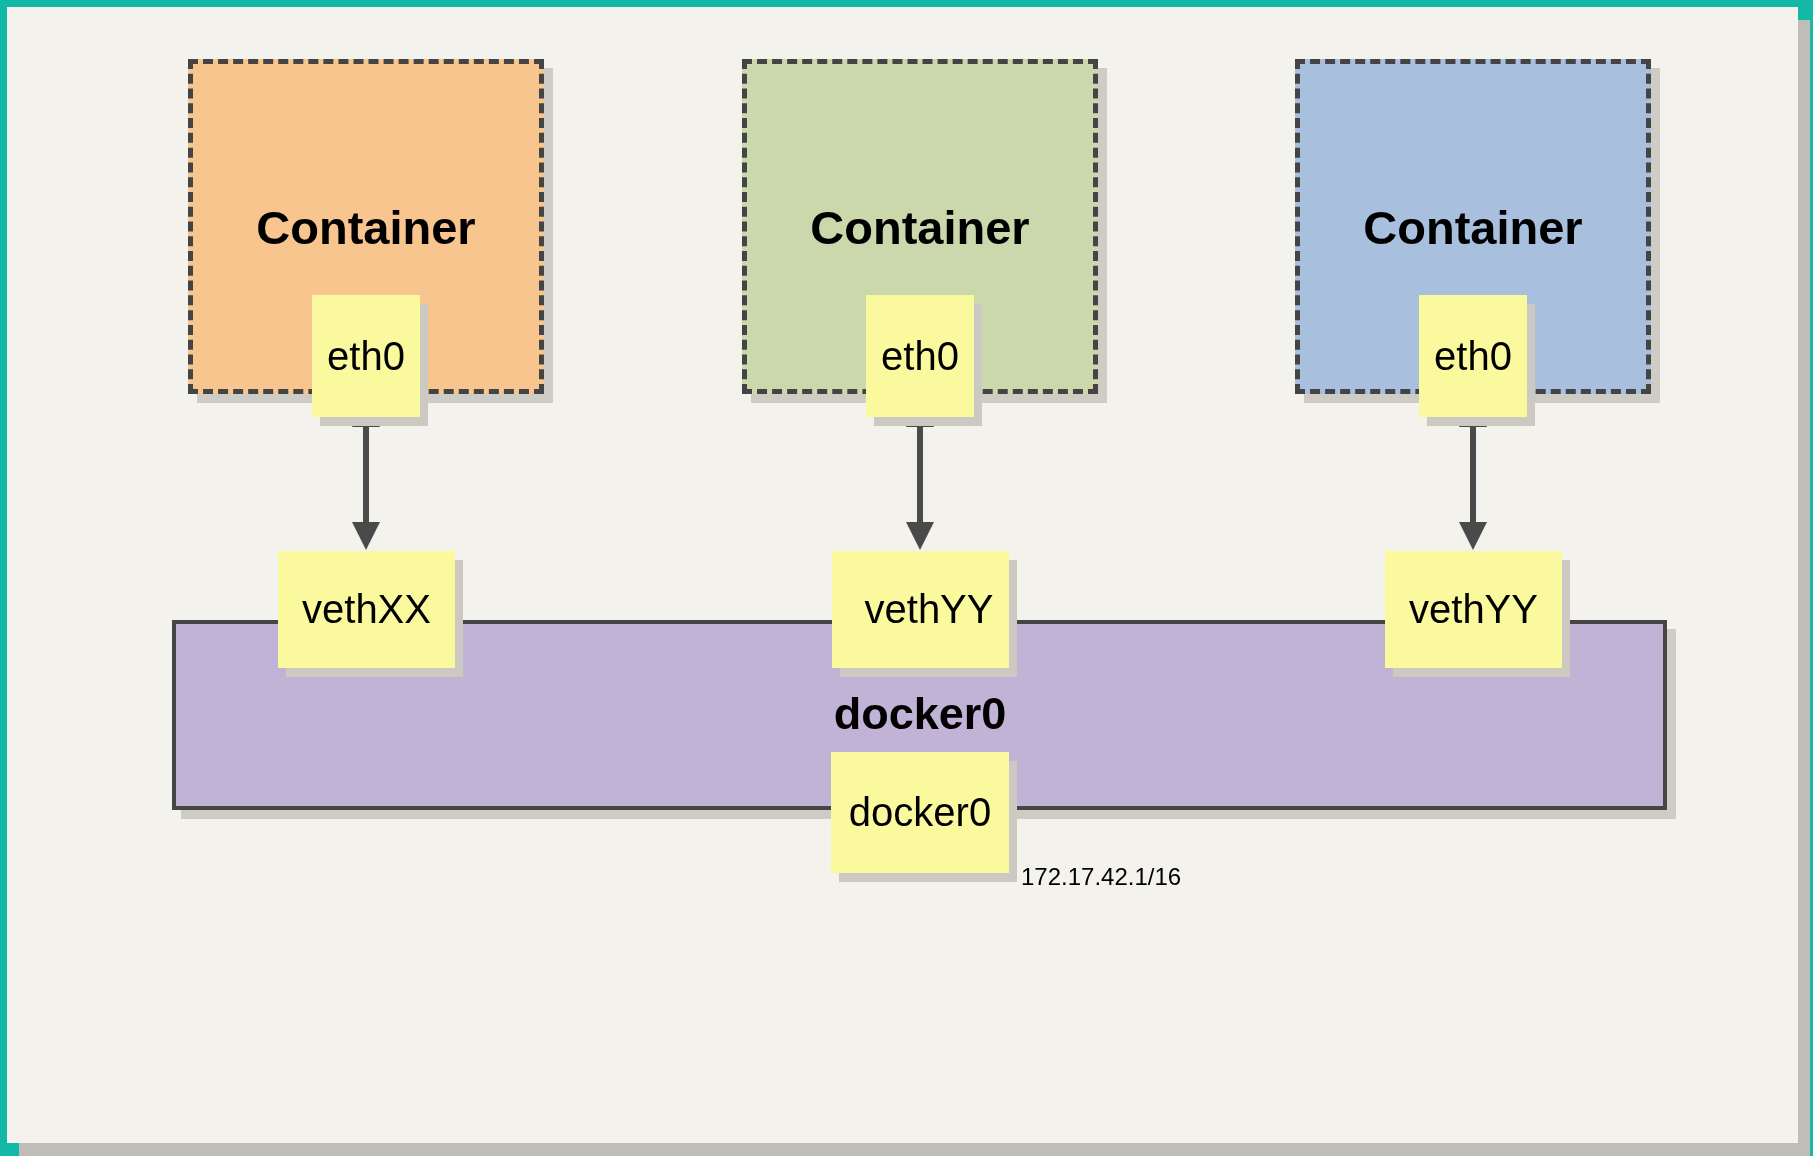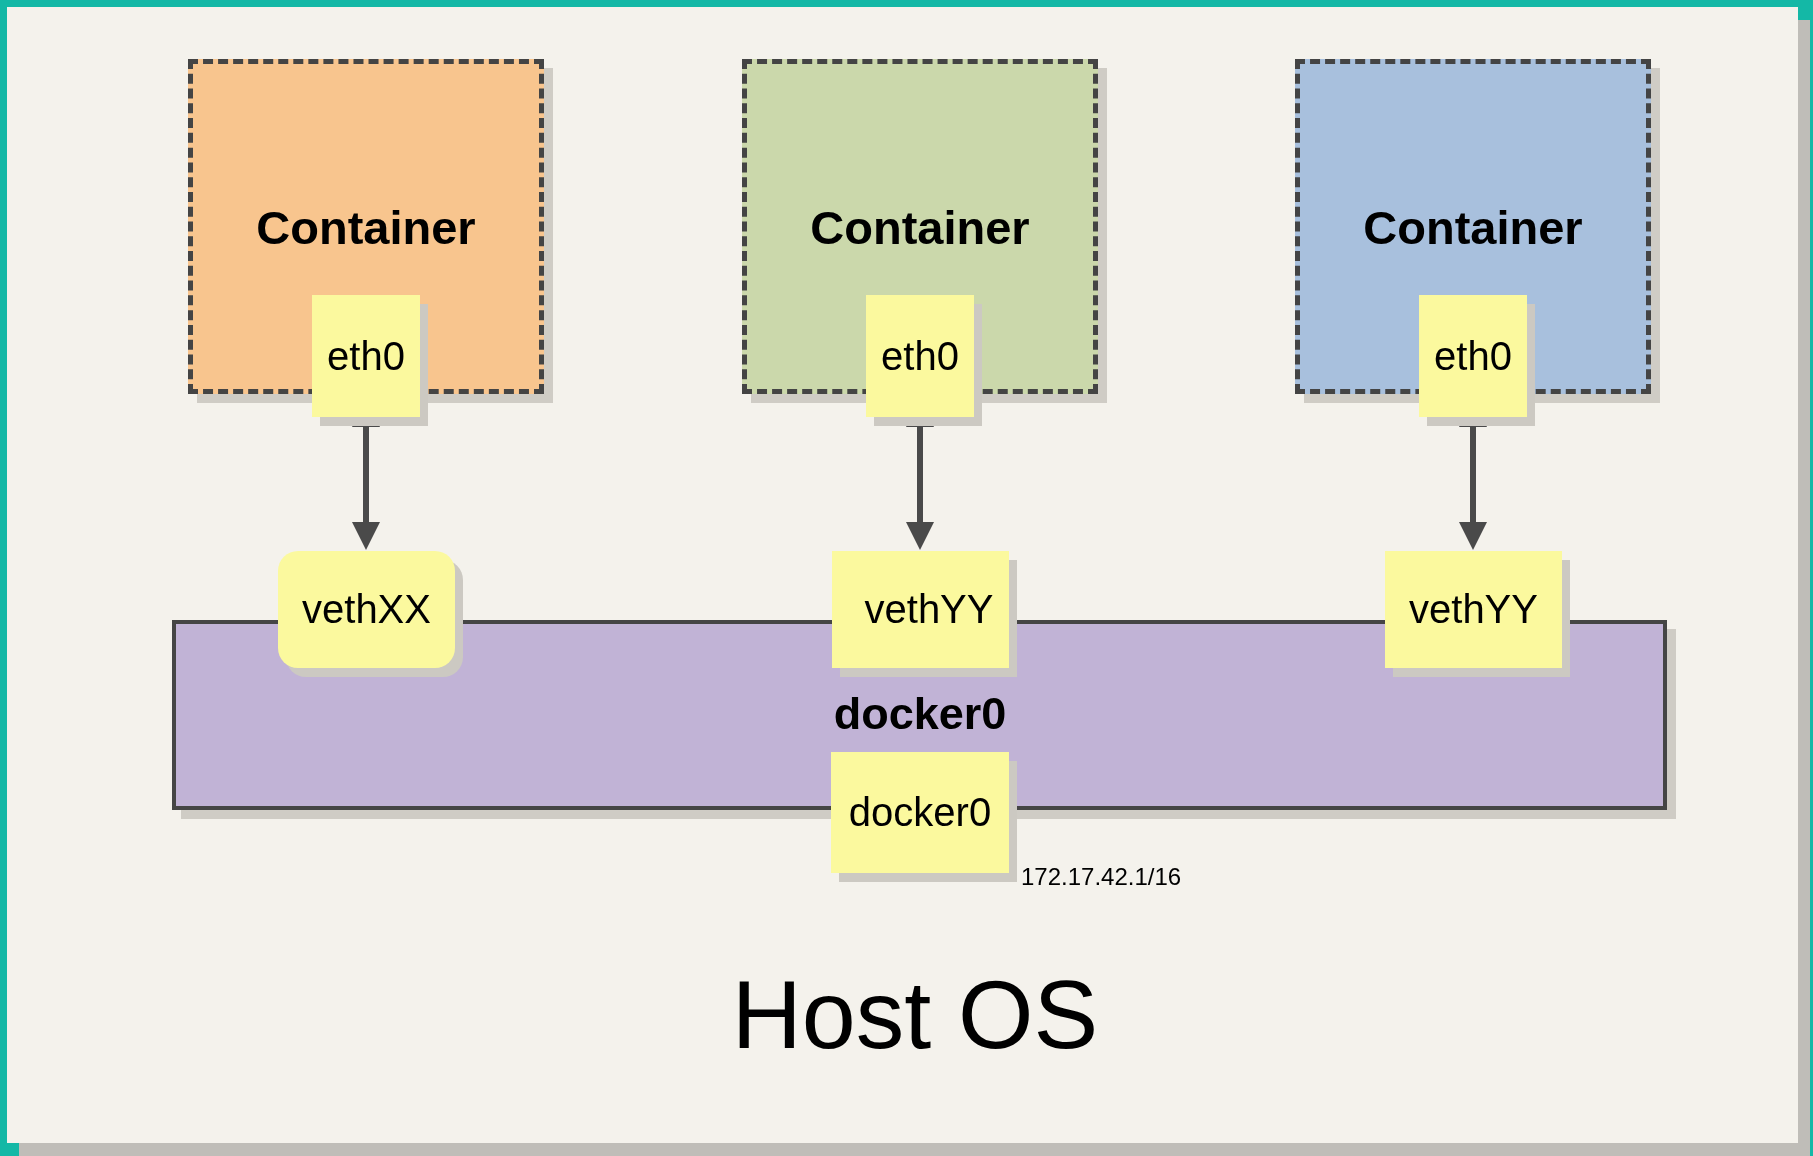--- a/index.html
+++ b/index.html
@@ -135,32 +135,31 @@
     </div>
     <div class="arrow a3">
       <div class="head up"></div>
       <div class="shaft"></div>
       <div class="head down"></div>
     </div>
 
     <div class="bridge" style="background-color: rgb(193, 179, 214);"></div>
     <div class="bridge-label">docker0</div>
 
-    <div class="note veth v1" style="background-color: rgb(251, 249, 158); border-radius: 20px;">
+    <div class="note veth v1" style="background-color: rgb(251, 249, 158);">
       <span>vethXX</span>
     </div>
     <div class="note veth v2" style="background-color: rgb(251, 249, 158); padding-left: 17px;">
       <span>vethYY</span>
     </div>
     <div class="note veth v3" style="background-color: rgb(251, 249, 158);">
       <span>vethYY</span>
     </div>
 
     <div class="note d0" style="background-color: rgb(251, 249, 158);">
       <span>docker0</span>
     </div>
 
     <div class="ip-label">172.17.42.1/16</div>
 
-    <div class="host-label">Host OS</div>
 
   </div>
 </div>
 
 </body></html>

